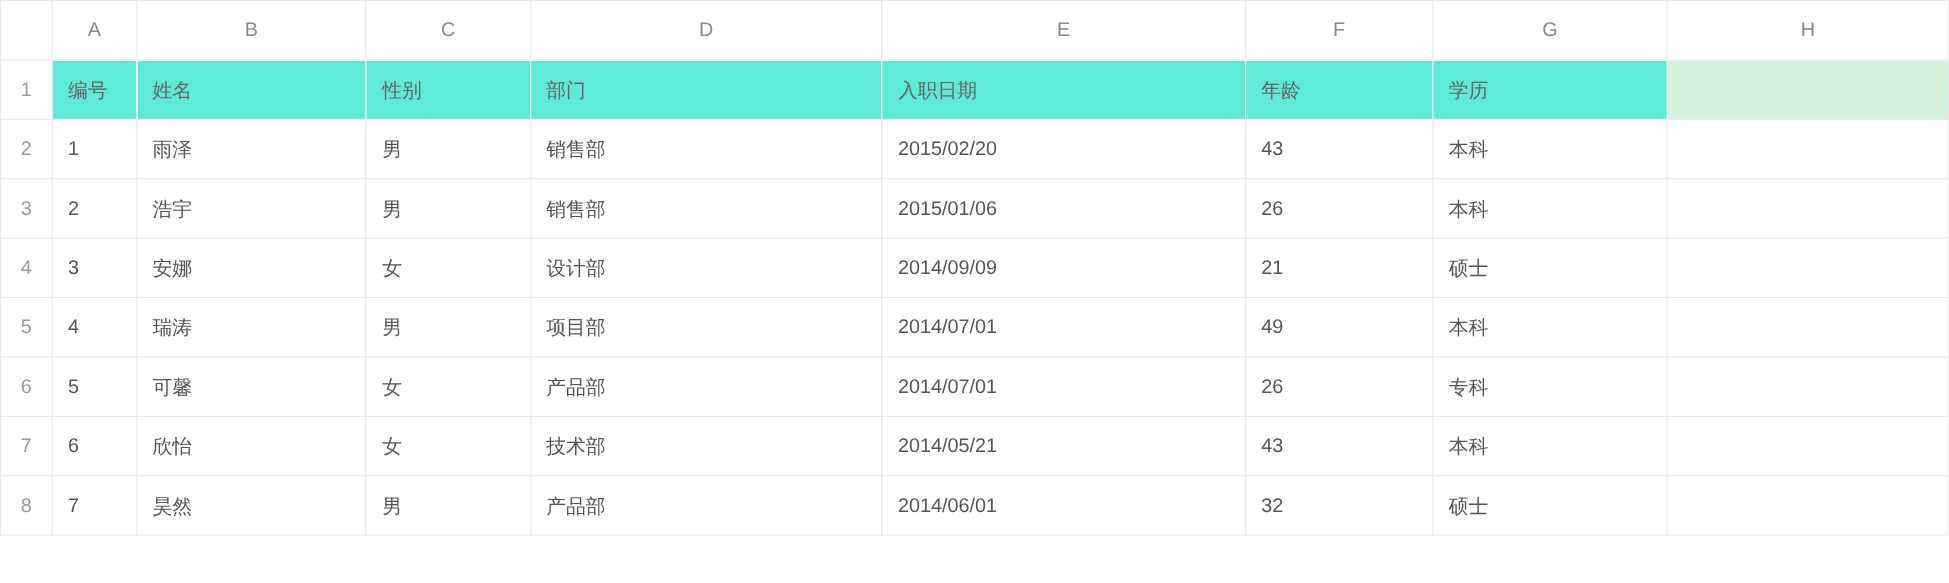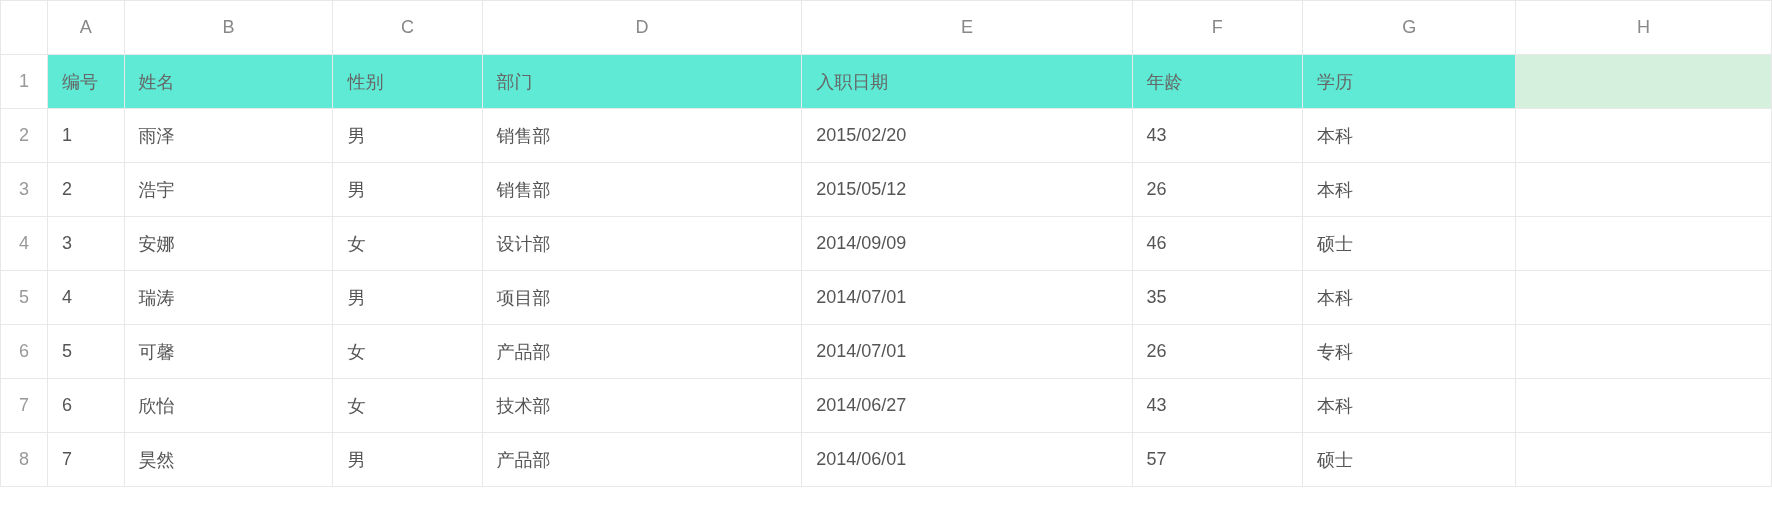--- a/index.html
+++ b/index.html
@@ -116,46 +116,46 @@
     <div class="cell c-G">本科</div>
     <div class="cell c-H"></div>
   </div>
 
   <div class="row">
     <div class="row-header">3</div>
     <div class="cell c-A">2</div>
     <div class="cell c-B">浩宇</div>
     <div class="cell c-C">男</div>
     <div class="cell c-D">销售部</div>
-    <div class="cell c-E">2015/05/12</div>
+    <div class="cell c-E">2015/01/06</div>
     <div class="cell c-F">26</div>
     <div class="cell c-G">本科</div>
     <div class="cell c-H"></div>
   </div>
 
   <div class="row">
     <div class="row-header">4</div>
     <div class="cell c-A">3</div>
     <div class="cell c-B">安娜</div>
     <div class="cell c-C">女</div>
     <div class="cell c-D">设计部</div>
     <div class="cell c-E">2014/09/09</div>
-    <div class="cell c-F">46</div>
+    <div class="cell c-F">21</div>
     <div class="cell c-G">硕士</div>
     <div class="cell c-H"></div>
   </div>
 
   <div class="row">
     <div class="row-header">5</div>
     <div class="cell c-A">4</div>
     <div class="cell c-B">瑞涛</div>
     <div class="cell c-C">男</div>
     <div class="cell c-D">项目部</div>
     <div class="cell c-E">2014/07/01</div>
-    <div class="cell c-F">35</div>
+    <div class="cell c-F">49</div>
     <div class="cell c-G">本科</div>
     <div class="cell c-H"></div>
   </div>
 
   <div class="row">
     <div class="row-header">6</div>
     <div class="cell c-A">5</div>
     <div class="cell c-B">可馨</div>
     <div class="cell c-C">女</div>
     <div class="cell c-D">产品部</div>
@@ -164,31 +164,31 @@
     <div class="cell c-G">专科</div>
     <div class="cell c-H"></div>
   </div>
 
   <div class="row">
     <div class="row-header">7</div>
     <div class="cell c-A">6</div>
     <div class="cell c-B">欣怡</div>
     <div class="cell c-C">女</div>
     <div class="cell c-D">技术部</div>
-    <div class="cell c-E">2014/06/27</div>
+    <div class="cell c-E">2014/05/21</div>
     <div class="cell c-F">43</div>
     <div class="cell c-G">本科</div>
     <div class="cell c-H"></div>
   </div>
 
   <div class="row">
     <div class="row-header">8</div>
     <div class="cell c-A">7</div>
     <div class="cell c-B">昊然</div>
     <div class="cell c-C">男</div>
     <div class="cell c-D">产品部</div>
     <div class="cell c-E">2014/06/01</div>
-    <div class="cell c-F">57</div>
+    <div class="cell c-F">32</div>
     <div class="cell c-G">硕士</div>
     <div class="cell c-H"></div>
   </div>
 
 </div>
 
 </body></html>

